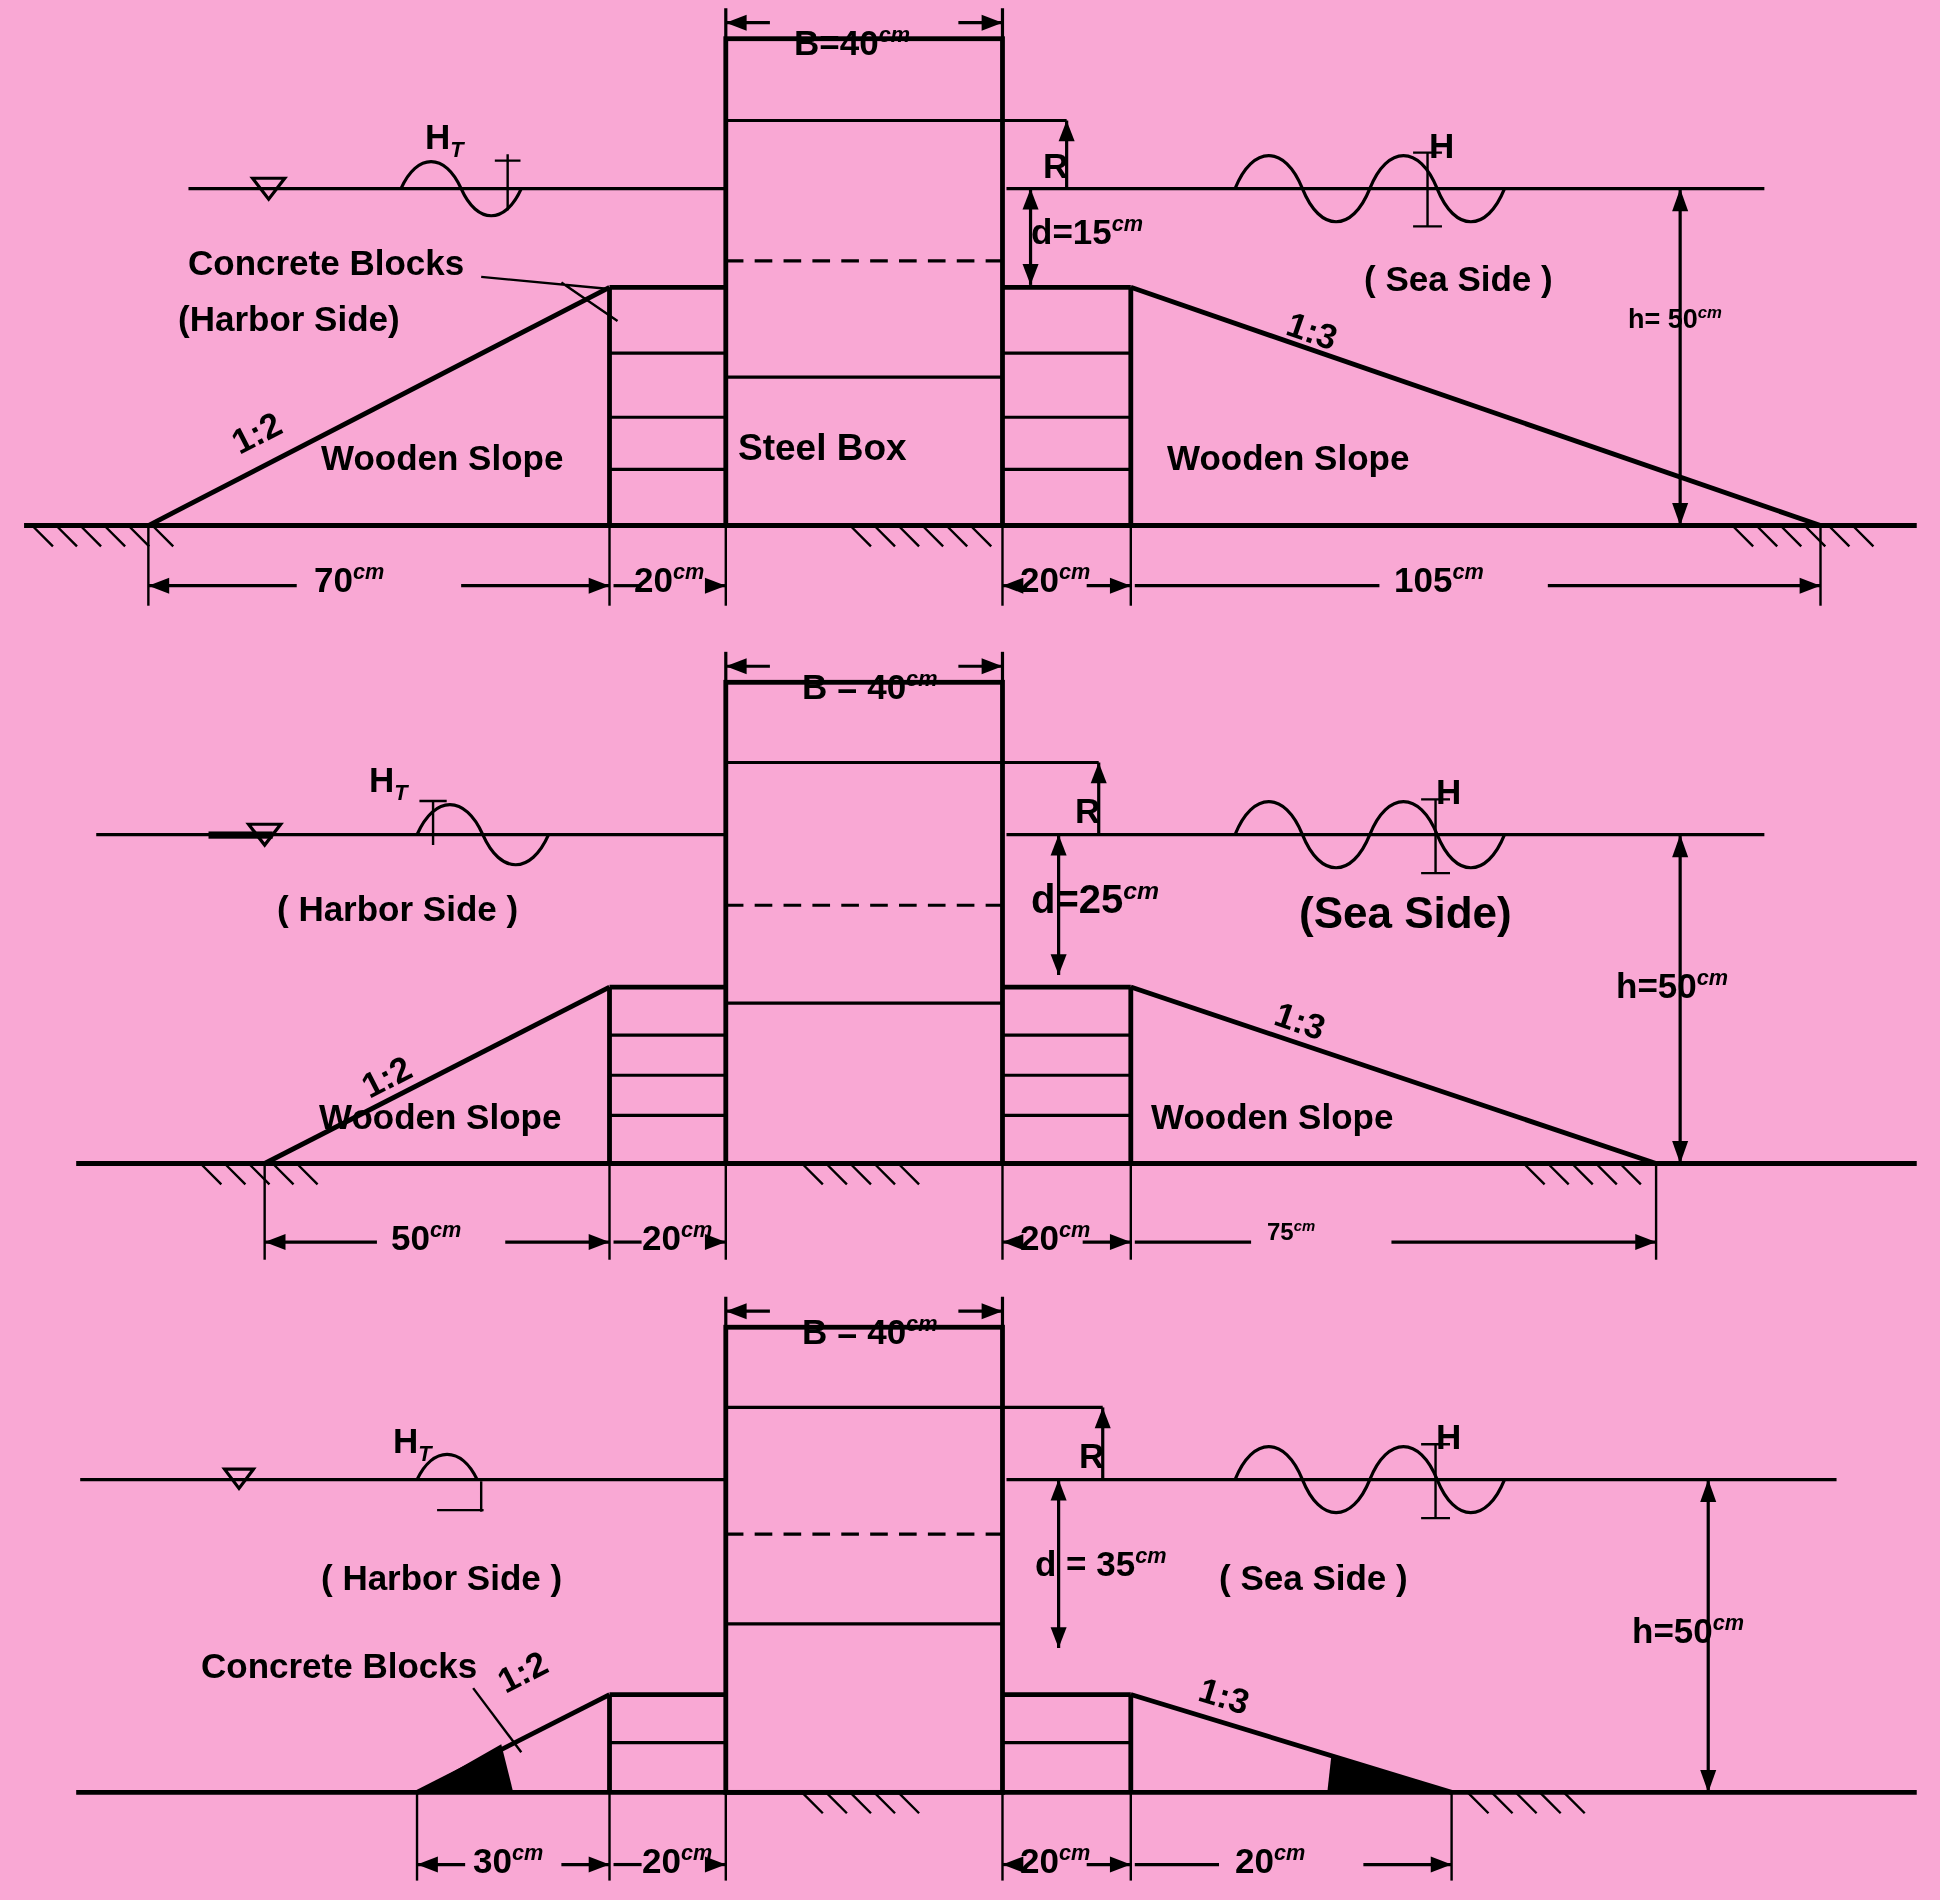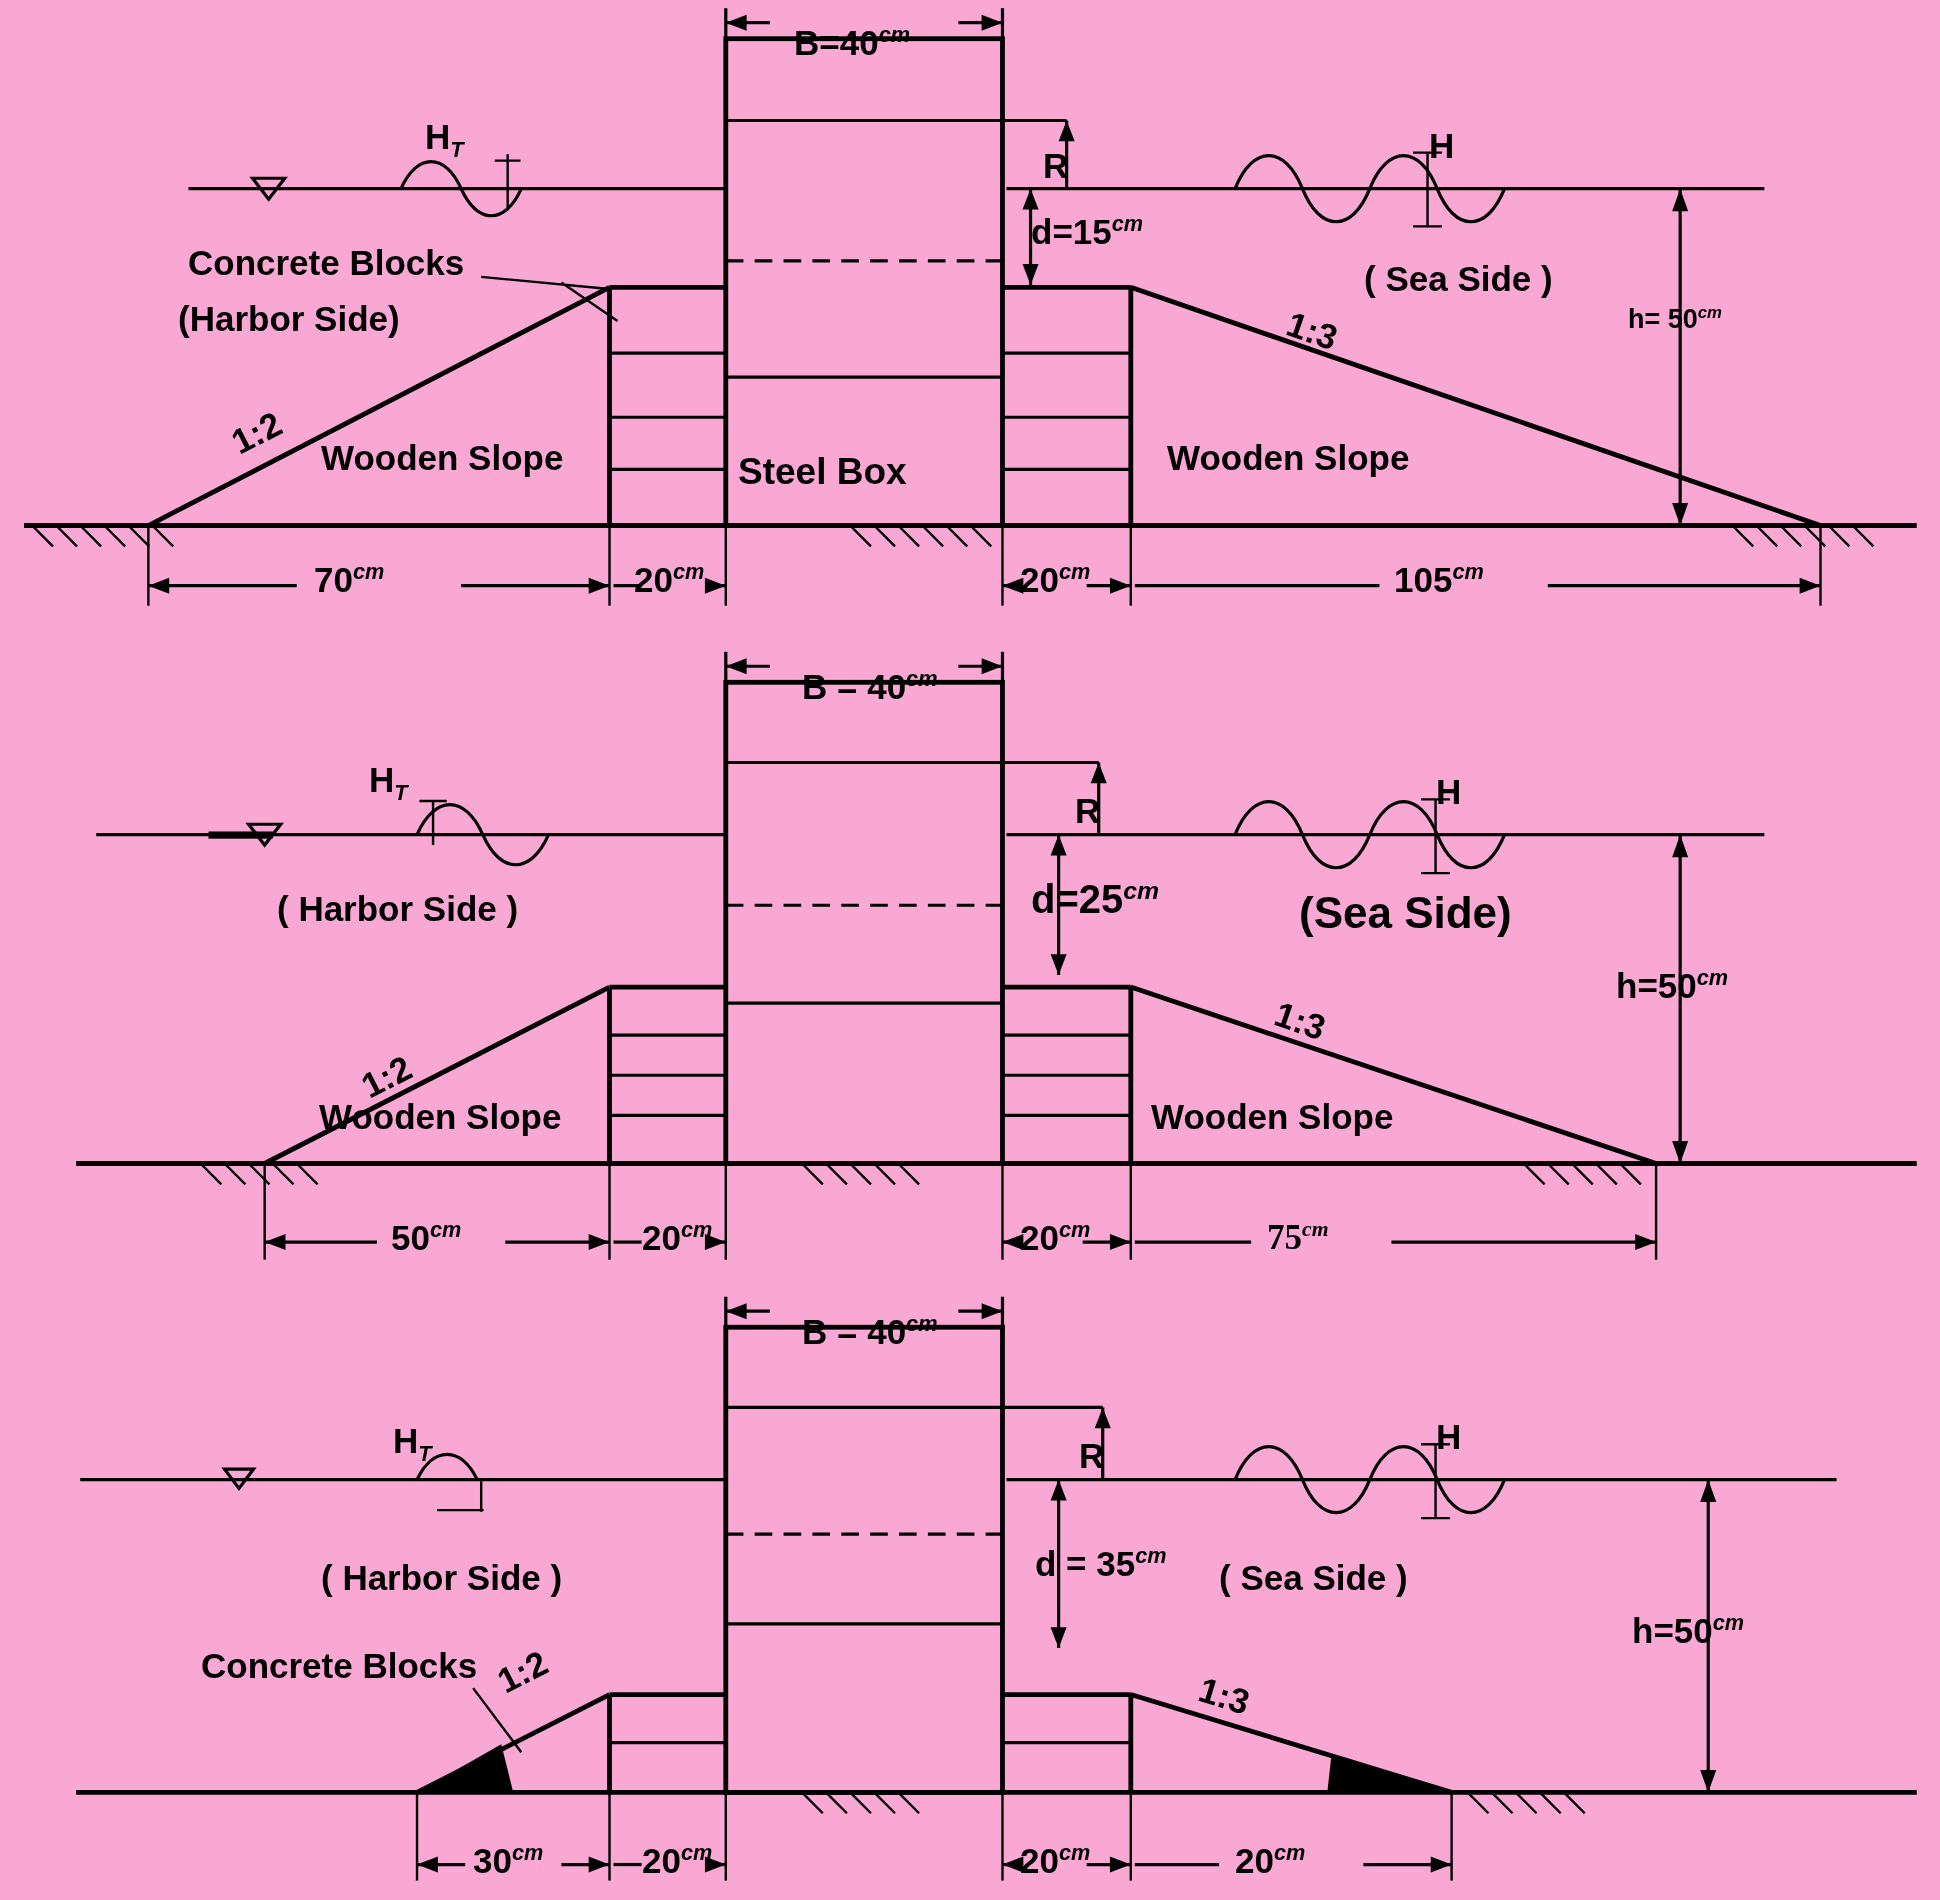--- a/index.html
+++ b/index.html
@@ -109,21 +109,21 @@
 
   <div class="lbl" style="left:794px;top:24px;font-size:35px;"><span>B=40</span><span class="sup">cm</span></div>
   <div class="lbl" style="left:425px;top:119px;font-size:35px;"><span>H</span><span class="sup" style="vertical-align:sub;">T</span></div>
   <div class="lbl" style="left:1429px;top:128px;font-size:35px;"><span>H</span></div>
   <div class="lbl" style="left:1043px;top:148px;font-size:35px;"><span>R</span></div>
   <div class="lbl" style="left:1031px;top:213px;font-size:35px;"><span>d=15</span><span class="sup">cm</span></div>
   <div class="lbl" style="left:1628px;top:305px;font-size:27px;"><span>h= 50</span><span class="sup">cm</span></div>
   <div class="lbl" style="left:188px;top:245px;font-size:35px;"><span>Concrete Blocks</span></div>
   <div class="lbl" style="left:178px;top:301px;font-size:35px;"><span>(Harbor Side)</span></div>
   <div class="lbl" style="left:1364px;top:261px;font-size:35px;"><span>( Sea Side )</span></div>
-  <div class="lbl" style="left:738px;top:429px;font-size:37px;margin-top:24px;"><span>Steel Box</span></div>
+  <div class="lbl" style="left:738px;top:429px;font-size:37px;"><span>Steel Box</span></div>
   <div class="lbl" style="left:231px;top:415px;font-size:35px;transform:rotate(-27deg);"><span>1:2</span></div>
   <div class="lbl" style="left:1287px;top:313px;font-size:35px;transform:rotate(19deg);"><span>1:3</span></div>
   <div class="lbl" style="left:321px;top:440px;font-size:35px;"><span>Wooden Slope</span></div>
   <div class="lbl" style="left:1167px;top:440px;font-size:35px;"><span>Wooden Slope</span></div>
   <div class="lbl" style="left:314px;top:561px;font-size:35px;"><span>70</span><span class="sup">cm</span></div>
   <div class="lbl" style="left:634px;top:561px;font-size:35px;"><span>20</span><span class="sup">cm</span></div>
   <div class="lbl" style="left:1020px;top:561px;font-size:35px;"><span>20</span><span class="sup">cm</span></div>
   <div class="lbl" style="left:1394px;top:561px;font-size:35px;"><span>105</span><span class="sup">cm</span></div>
 </div>
 
@@ -218,21 +218,21 @@
   <div class="lbl" style="left:1616px;top:317px;font-size:35px;"><span>h=50</span><span class="sup">cm</span></div>
   <div class="lbl" style="left:277px;top:241px;font-size:35px;"><span>( Harbor Side )</span></div>
   <div class="lbl" style="left:1251px;top:241px;font-size:44px;margin-left:48px;"><span>(Sea  Side)</span></div>
   <div class="lbl" style="left:361px;top:409px;font-size:35px;transform:rotate(-27deg);"><span>1:2</span></div>
   <div class="lbl" style="left:1275px;top:353px;font-size:35px;transform:rotate(19deg);"><span>1:3</span></div>
   <div class="lbl" style="left:319px;top:449px;font-size:35px;"><span>Wooden Slope</span></div>
   <div class="lbl" style="left:1151px;top:449px;font-size:35px;"><span>Wooden Slope</span></div>
   <div class="lbl" style="left:391px;top:569px;font-size:35px;"><span>50</span><span class="sup">cm</span></div>
   <div class="lbl" style="left:642px;top:569px;font-size:35px;"><span>20</span><span class="sup">cm</span></div>
   <div class="lbl" style="left:1020px;top:569px;font-size:35px;"><span>20</span><span class="sup">cm</span></div>
-  <div class="lbl" style="left:1267px;top:569px;font-size:35px;font-family:Liberation Serif, serif;"><span>75</span><span class="sup">cm</span></div>
+  <div class="lbl" style="left:1267px;top:569px;font-size:24px;"><span>75</span><span class="sup">cm</span></div>
 </div>
 
 <div class="panel" style="top:1295px;height:605px;">
   <svg width="1940" height="605" viewBox="0 0 2419 754">
     <line class="ln thk" x1="95" y1="620" x2="2390" y2="620"></line>
     <g class="ln thn">
       <path d="M1000 620 l26 26 M1030 620 l26 26 M1060 620 l26 26 M1090 620 l26 26 M1120 620 l26 26"></path>
       <path d="M1830 620 l26 26 M1860 620 l26 26 M1890 620 l26 26 M1920 620 l26 26 M1950 620 l26 26"></path>
     </g>
 

